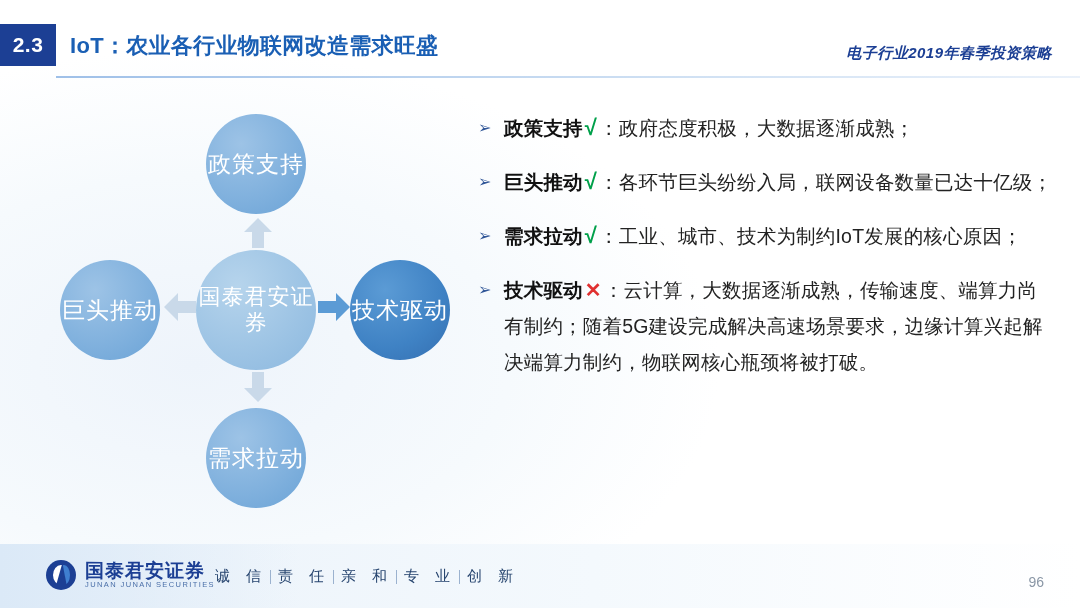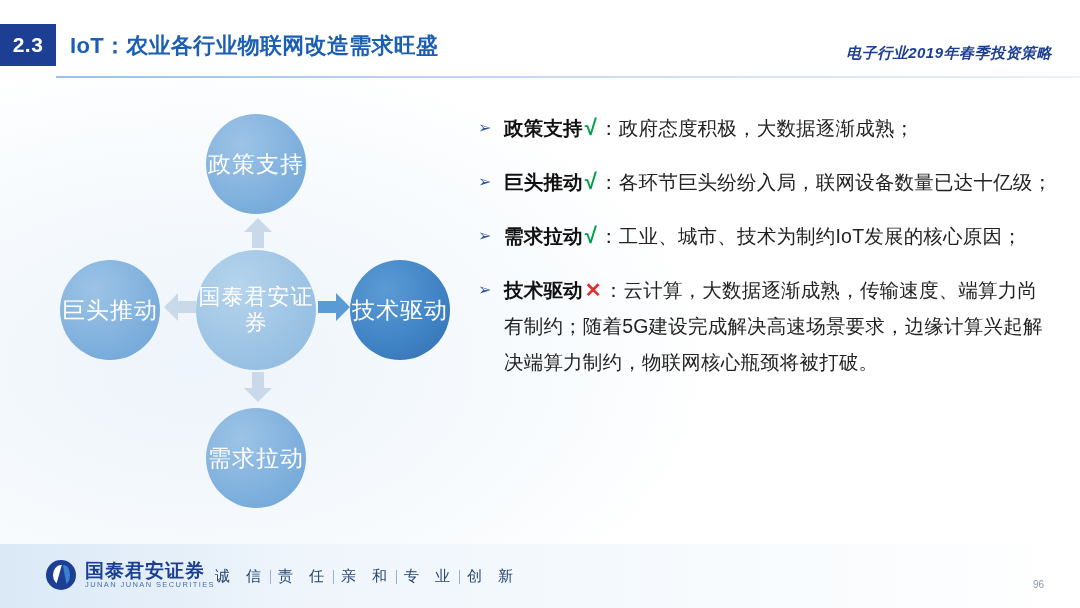--- a/index.html
+++ b/index.html
@@ -257,21 +257,21 @@
     width: 1px;
     height: 14px;
     background: #9bb2cf;
     display: inline-block;
   }
   .page-num {
     position: absolute;
     right: 36px;
     bottom: 18px;
     color: #8a97a6;
-    font-size: 10px;
+    font-size: 14px;
   }
 </style>
 </head>
 <body>
 
 <div class="slide">
 
   <div class="section-badge">2.3</div>
   <div class="title-wrap">
     <div class="slide-title">IoT：农业各行业物联网改造需求旺盛</div>

